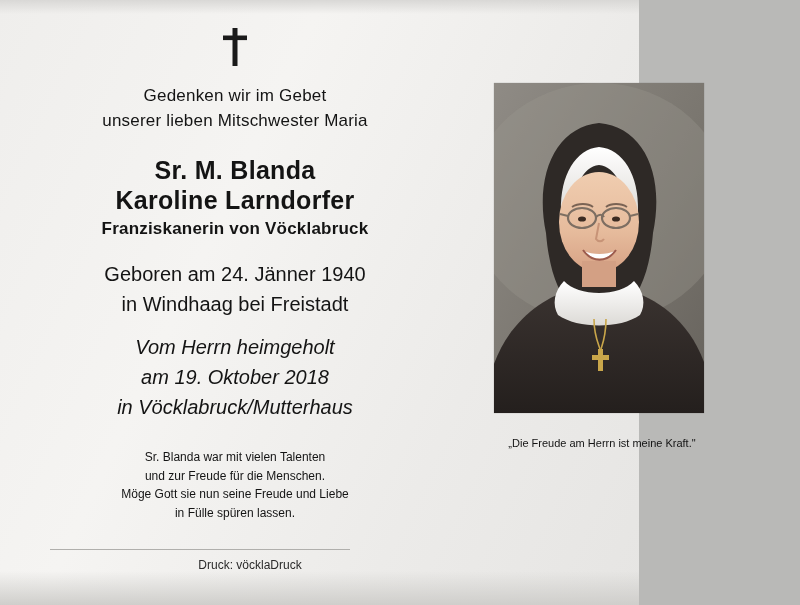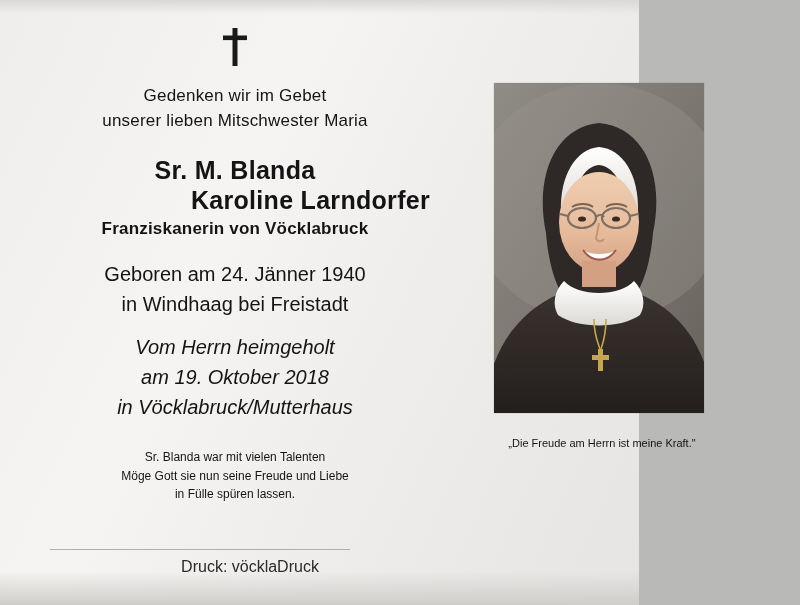--- a/index.html
+++ b/index.html
@@ -74,21 +74,20 @@
     font-size: 25px;
     font-weight: bold;
     line-height: 1.2;
     letter-spacing: 0.3px;
   }
   .name2 {
     font-size: 25px;
     font-weight: bold;
     line-height: 1.2;
     letter-spacing: 0.3px;
-    text-align: right;
   }
   .order {
     font-size: 17px;
     font-weight: bold;
     margin-top: 4px;
     letter-spacing: 0.2px;
   }
 
   .facts {
     font-size: 20px;
@@ -113,21 +112,21 @@
     height: 1px;
     background: #b0afac;
   }
 
   .imprint {
     position: absolute;
     left: 130px;
     top: 558px;
     width: 240px;
     text-align: center;
-    font-size: 16px;
+    font-size: 12px;
     color: #2a2a2a;
   }
 
   
   .photo-frame {
     position: absolute;
     left: 494px;
     top: 83px;
     width: 210px;
     height: 330px;
@@ -177,20 +176,21 @@
       </div>
       <div class="group">
         <div>Vom Herrn heimgeholt</div>
         <div>am 19. Oktober 2018</div>
         <div>in Vöcklabruck/Mutterhaus</div>
       </div>
     </div>
 
     <div class="verse">
       <div>Sr. Blanda war mit vielen Talenten</div>
+      <div>und zur Freude für die Menschen.</div>
       <div>Möge Gott sie nun seine Freude und Liebe</div>
       <div>in Fülle spüren lassen.</div>
     </div>
   </div>
 
   <div class="rule"></div>
   <div class="imprint">Druck: vöcklaDruck</div>
 
   <div class="photo-frame">
     <svg width="210" height="330" viewBox="0 0 210 330">

